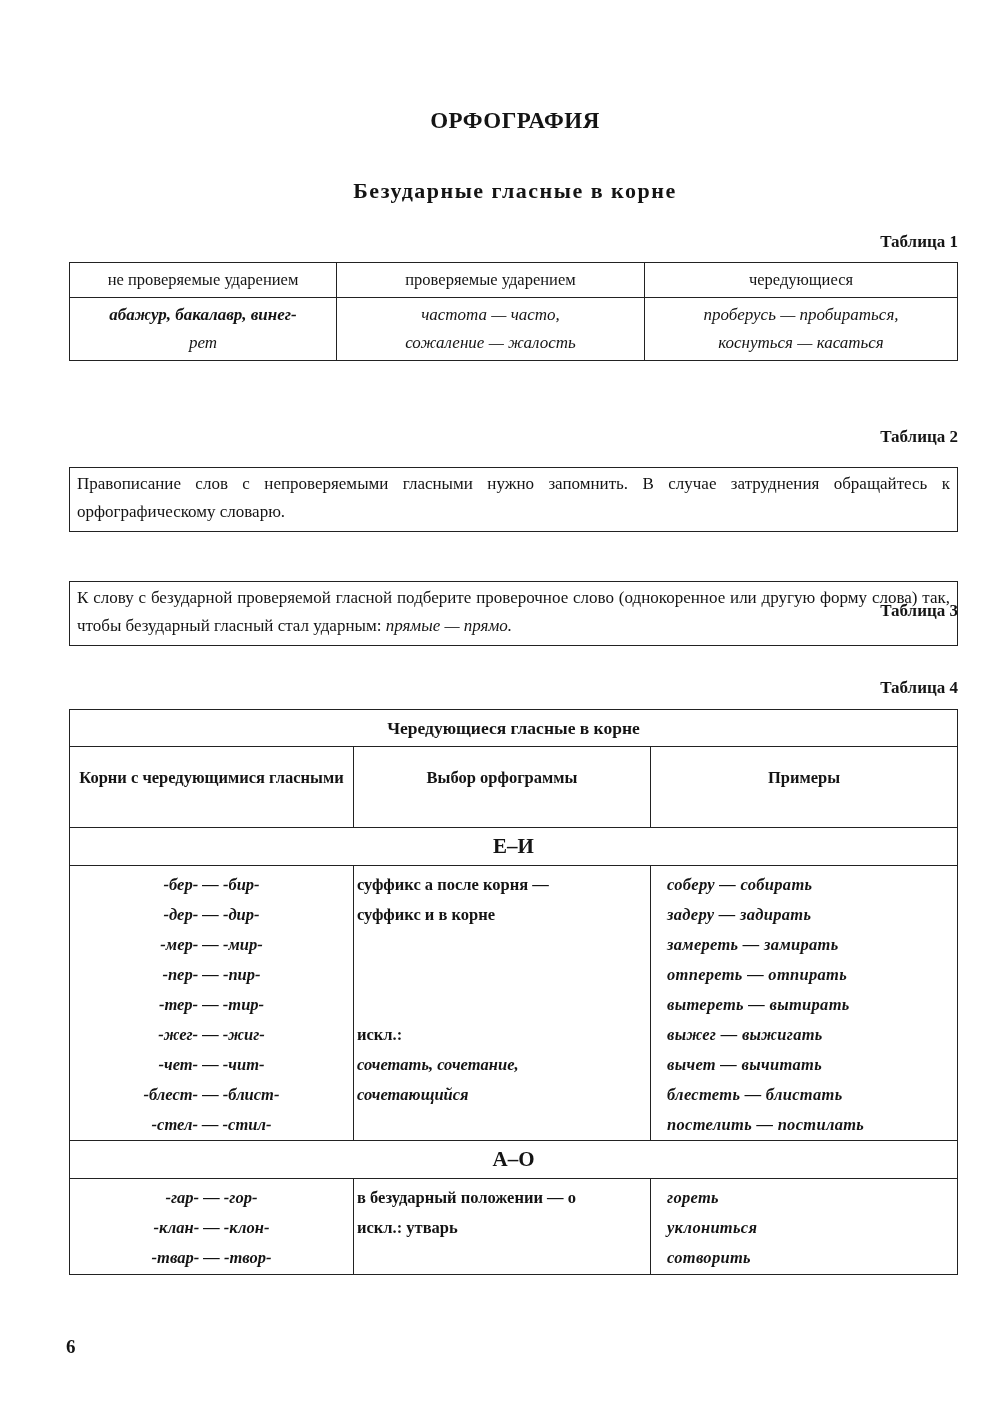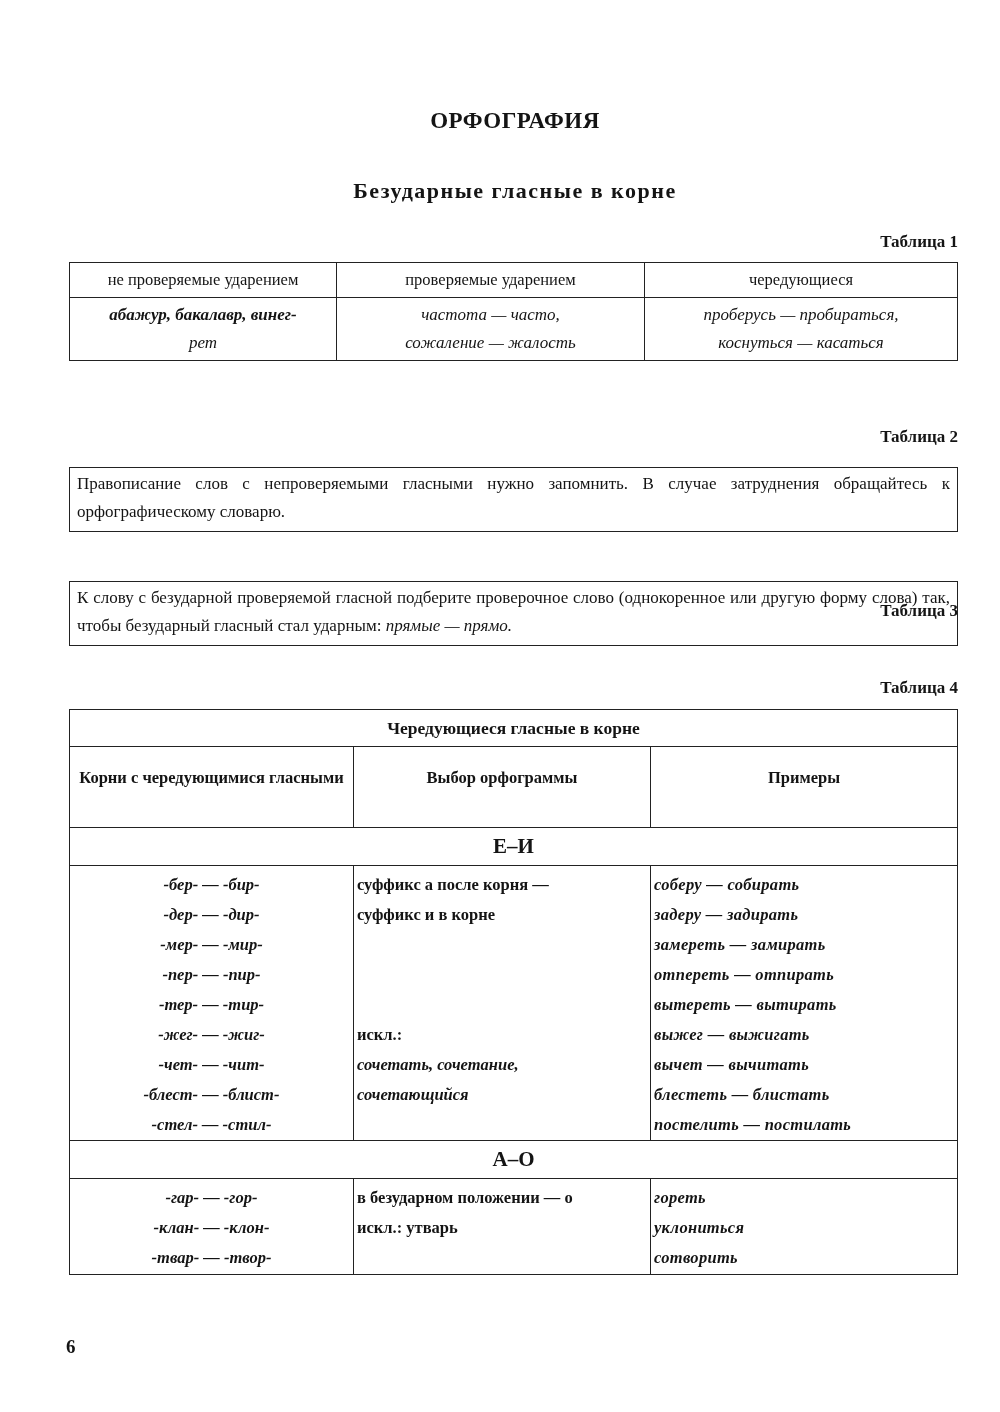--- a/index.html
+++ b/index.html
@@ -31,21 +31,21 @@
     font-family: "Liberation Serif", serif; font-size: 17px; line-height: 28px; padding: 2px 7px 5px 7px;
     text-align: justify;
   }
   .box i { font-style: italic; }
   .t4 { left: 69px; top: 709px; width: 889px; }
   .t4 .cap th { font-weight: bold; font-size: 17.5px; height: 36px; text-align: center; }
   .t4 .colh th { font-weight: bold; font-size: 16.5px; vertical-align: top; text-align: center; line-height: 30px; padding-top: 16px; height: 64px; }
   .t4 .grp td { text-align: center; font-size: 21px; font-weight: bold; height: 37px; font-family: "Liberation Serif", serif; }
   .t4 td.roots { text-align: center; font-style: italic; font-size: 16.5px; vertical-align: top; padding-top: 4px; }
   .t4 td.rule { text-align: left; font-size: 16.5px; vertical-align: top; padding: 4px 3px 0 3px; }
-  .t4 td.exs { text-align: left; font-style: italic; font-size: 16.5px; vertical-align: top; padding: 4px 3px 0 3px; letter-spacing: 0.3px; }
+  .t4 td.exs { text-align: left; font-style: italic; font-size: 16.5px; vertical-align: top; padding: 4px 3px 0 16px; letter-spacing: 0.3px; }
   .line { display: block; height: 30px; line-height: 30px; white-space: nowrap; font-weight: bold; }
   .line.j { text-align: justify; text-align-last: justify; white-space: normal; }
   .page-number {
     position: absolute; left: 66px; top: 1336px;
     font-family: "Liberation Serif", serif; font-weight: bold; font-size: 19px;
   }
   .ital { font-style: italic; }
 </style>
 </head>
 <body>
@@ -141,21 +141,21 @@
   <tr class="grp">
     <td colspan="3">А–О</td>
   </tr>
   <tr style="height:96px">
     <td class="roots">
       <span class="line">-гар- — -гор-</span>
       <span class="line">-клан- — -клон-</span>
       <span class="line">-твар- — -твор-</span>
     </td>
     <td class="rule">
-      <span class="line">в безударном положении — о</span>
+      <span class="line">в безударный положении — о</span>
       <span class="line">искл.: утварь</span>
     </td>
     <td class="exs">
       <span class="line">гореть</span>
       <span class="line">уклониться</span>
       <span class="line">сотворить</span>
     </td>
   </tr>
 </tbody>
   </table>

